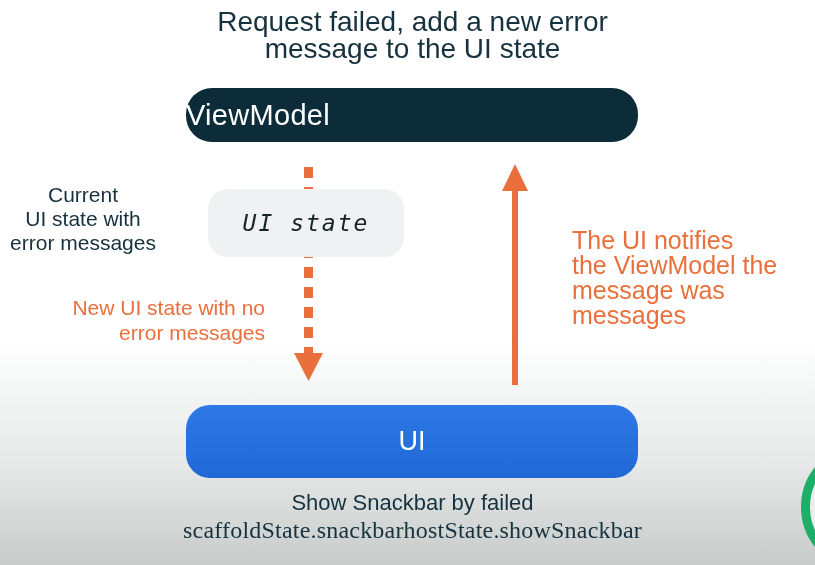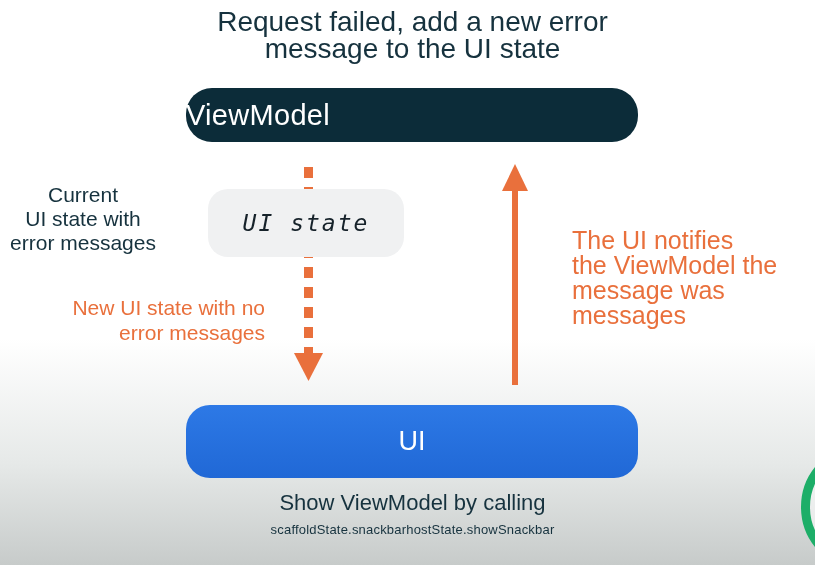--- a/index.html
+++ b/index.html
@@ -92,22 +92,22 @@
   }
   .ui-box .box-label{color:#ffffff;font-size:27px;}
 
   
   .bottom-caption{
     left:50px;top:489px;width:725px;
     text-align:center;color:#16323e;
   }
   .bottom-caption .plain{font-size:22px;line-height:27px;}
   .bottom-caption .code{
-    font-family:Liberation Sans, sans-serif;
-    font-size:13px;line-height:28px;letter-spacing:.2px;
+    font-family:Liberation Serif, serif;
+    font-size:24px;line-height:28px;letter-spacing:.2px;
   }
 
   
   .green-ring{
     left:801px;top:443px;width:128px;height:128px;
     border:9px solid #1dae68;border-radius:50%;
     background:rgba(255,255,255,.5);
     box-sizing:border-box;
   }
 </style>
@@ -150,19 +150,19 @@
     <div>The UI notifies</div>
     <div>the ViewModel the</div>
     <div>message was messages</div>
   </div>
 
   <div class="abs ui-box">
     <span class="box-label">UI</span>
   </div>
 
   <div class="abs bottom-caption">
-    <div class="plain">Show ViewModel by calling</div>
+    <div class="plain">Show Snackbar by failed</div>
     <div class="code">scaffoldState.snackbarhostState.showSnackbar</div>
   </div>
 
   <div class="abs green-ring"></div>
 
 </div>
 
 </body></html>

